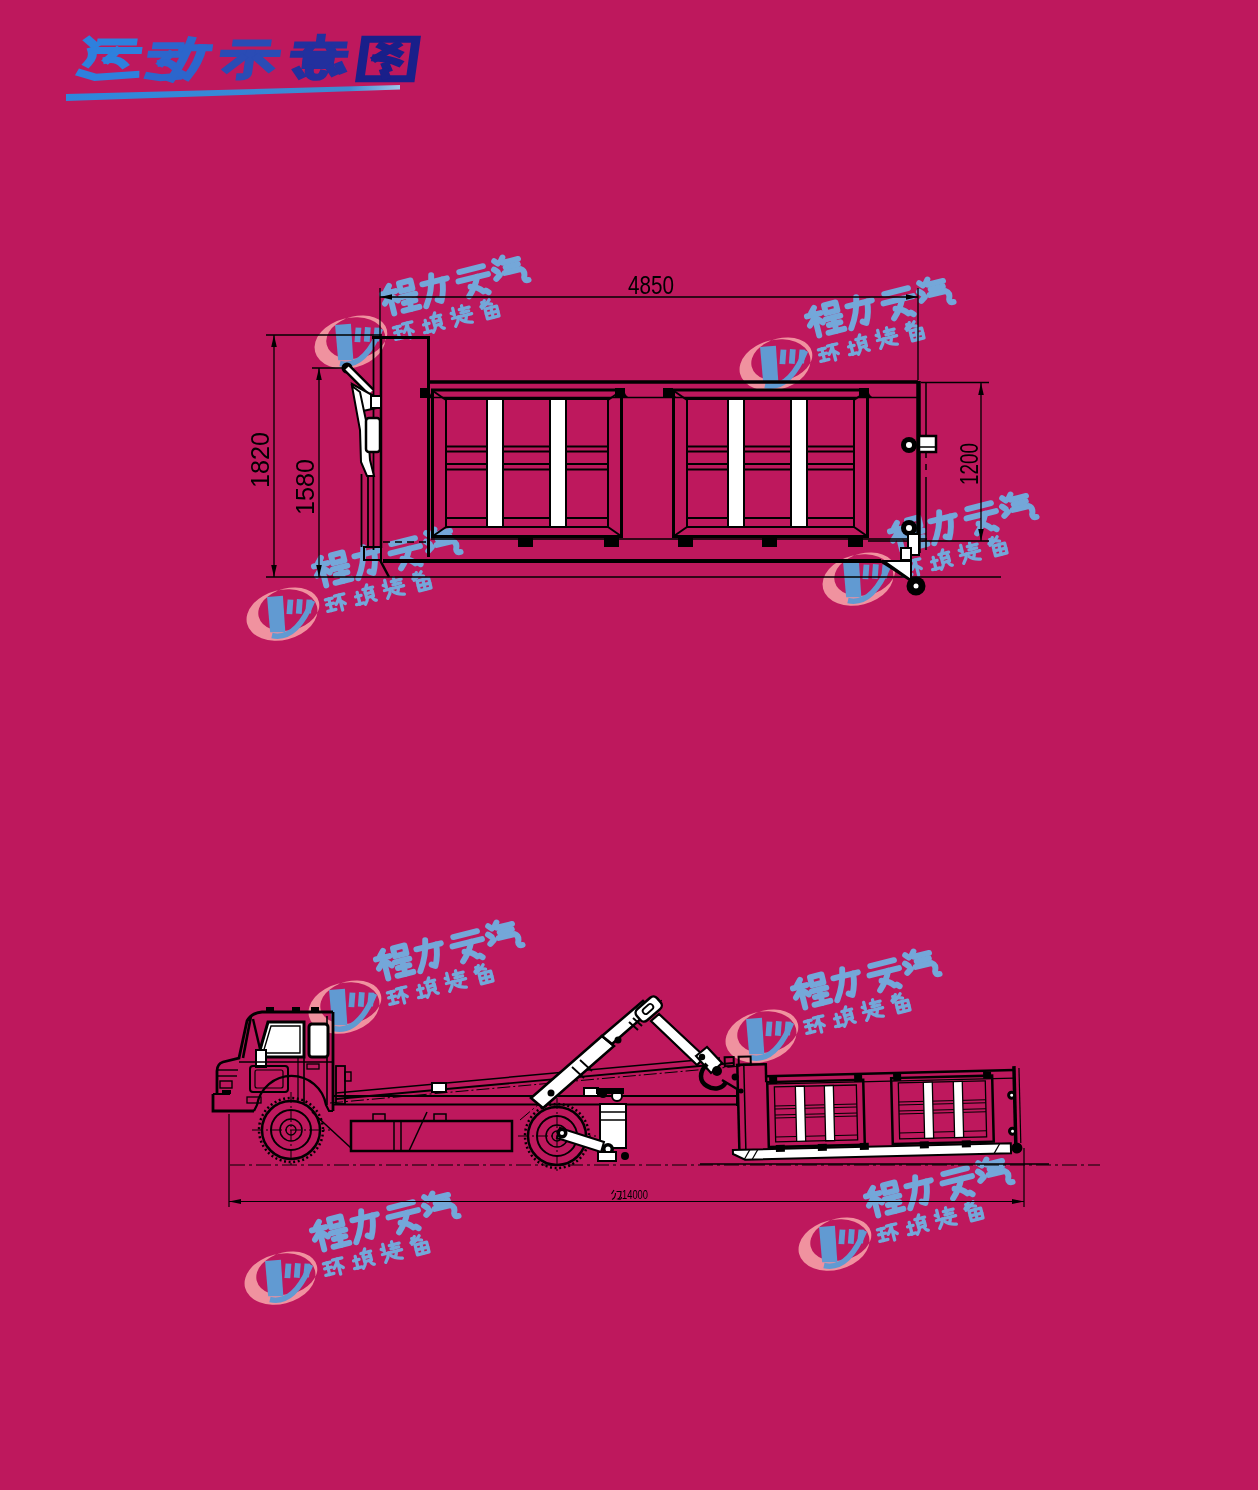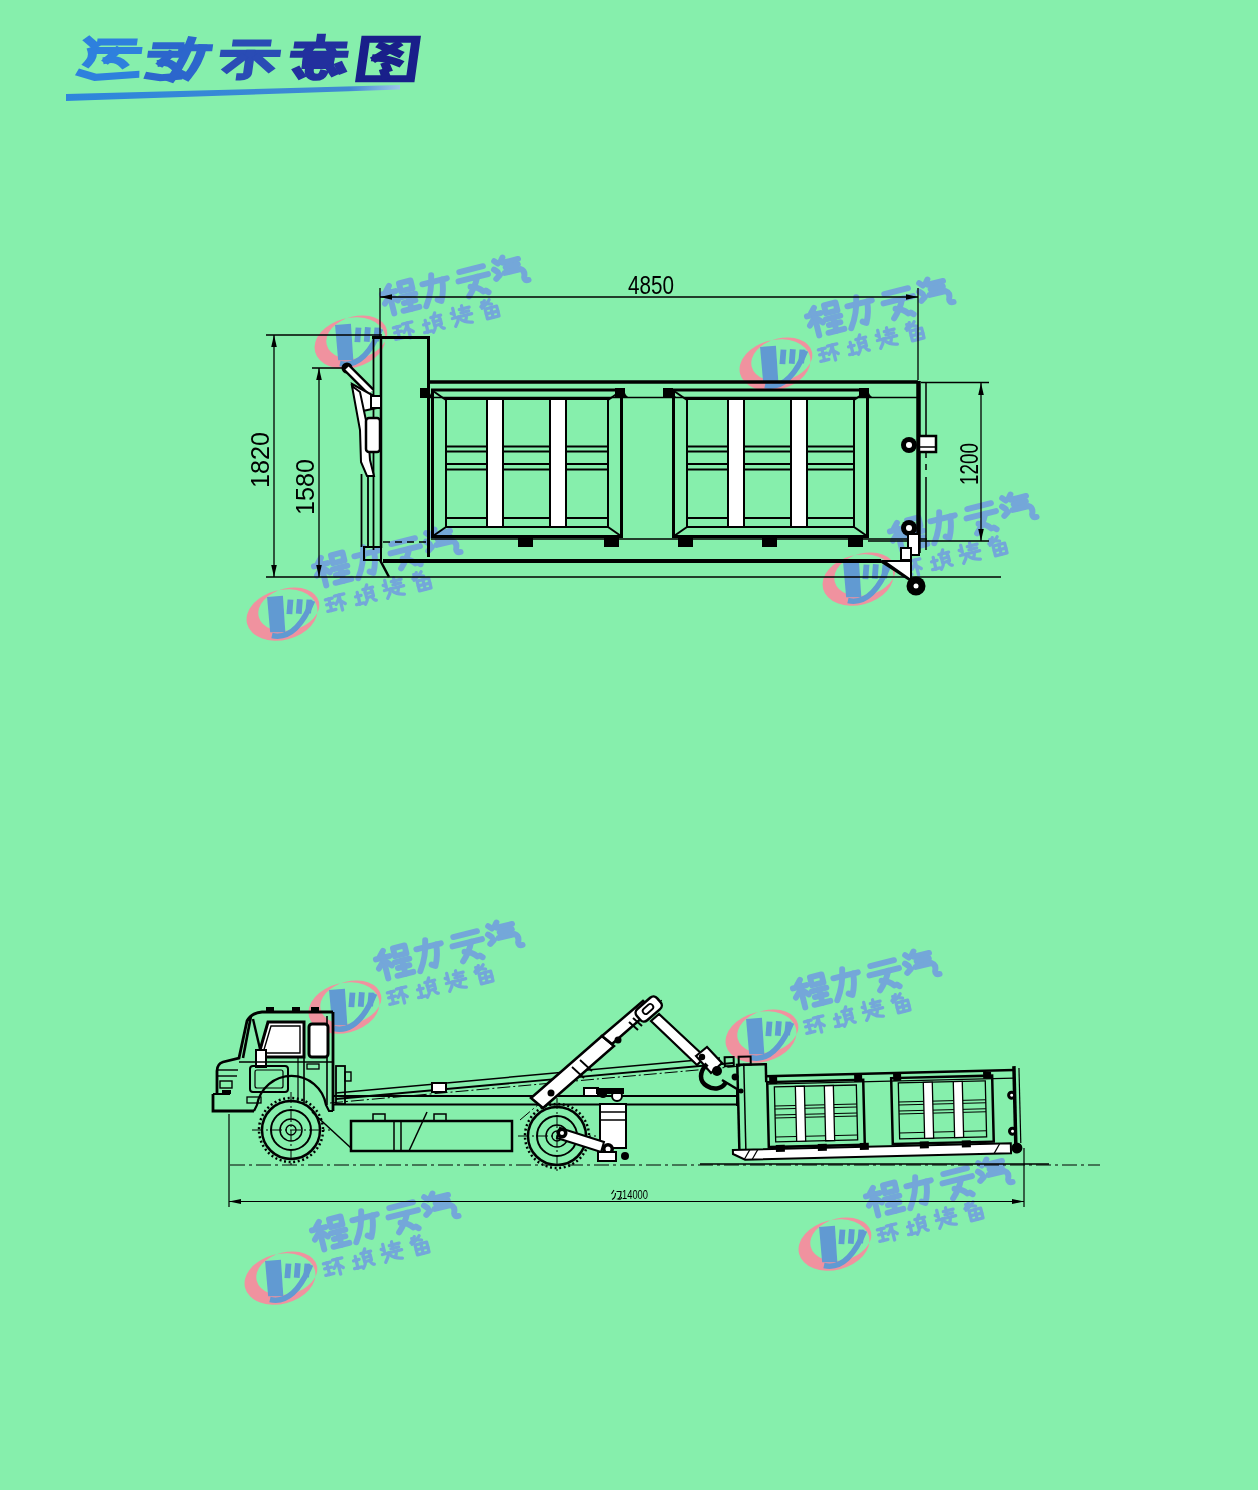--- a/index.html
+++ b/index.html
@@ -1,16 +1,16 @@
 <!DOCTYPE html>
 <html><head>
 <meta charset="utf-8">
 <style>
 html,body{margin:0;padding:0;background:#ffffff;}
-#page{position:relative;width:1258px;height:1490px;background:#86efac;overflow:hidden;
+#page{position:relative;width:1258px;height:1490px;background:#be185d;overflow:hidden;
 font-family:"Liberation Sans", sans-serif;}
 svg{display:block;}
 </style>
 </head>
 <body>
 <div id="page">
 <svg width="1258" height="1490" viewBox="0 0 1258 1490">
 <defs>
 <linearGradient id="tg" x1="70" y1="60" x2="430" y2="60" gradientUnits="userSpaceOnUse">
 <stop offset="0" stop-color="#3f8ad2"></stop>

